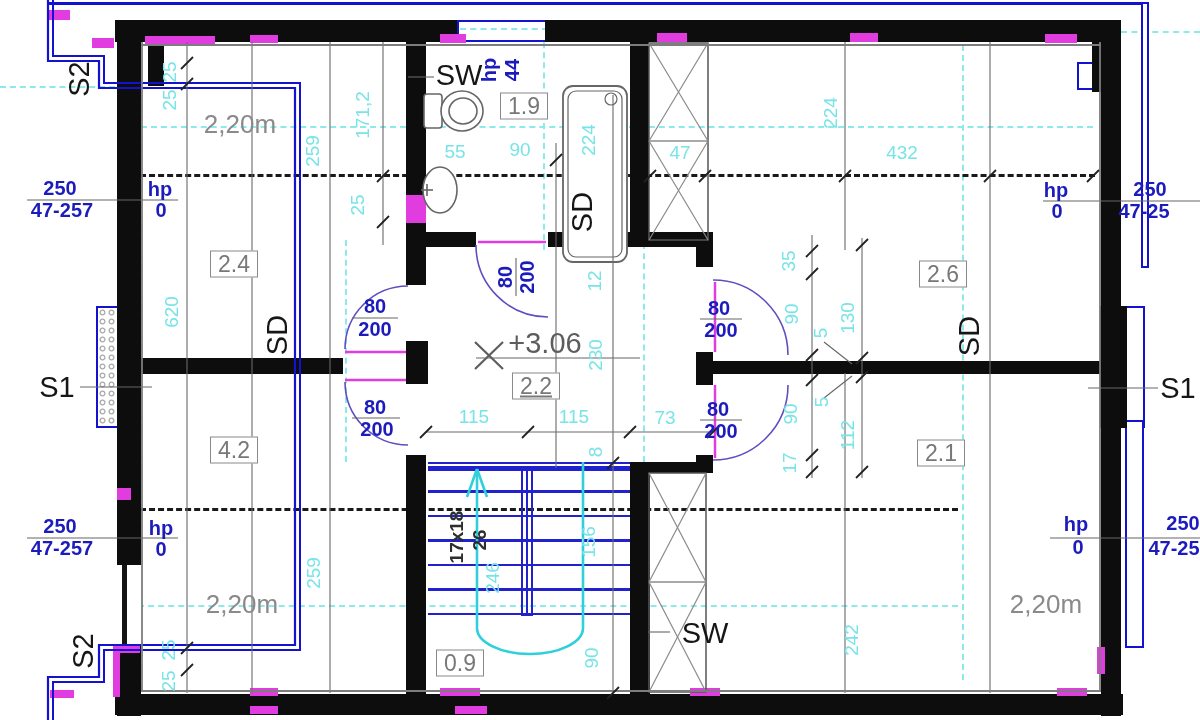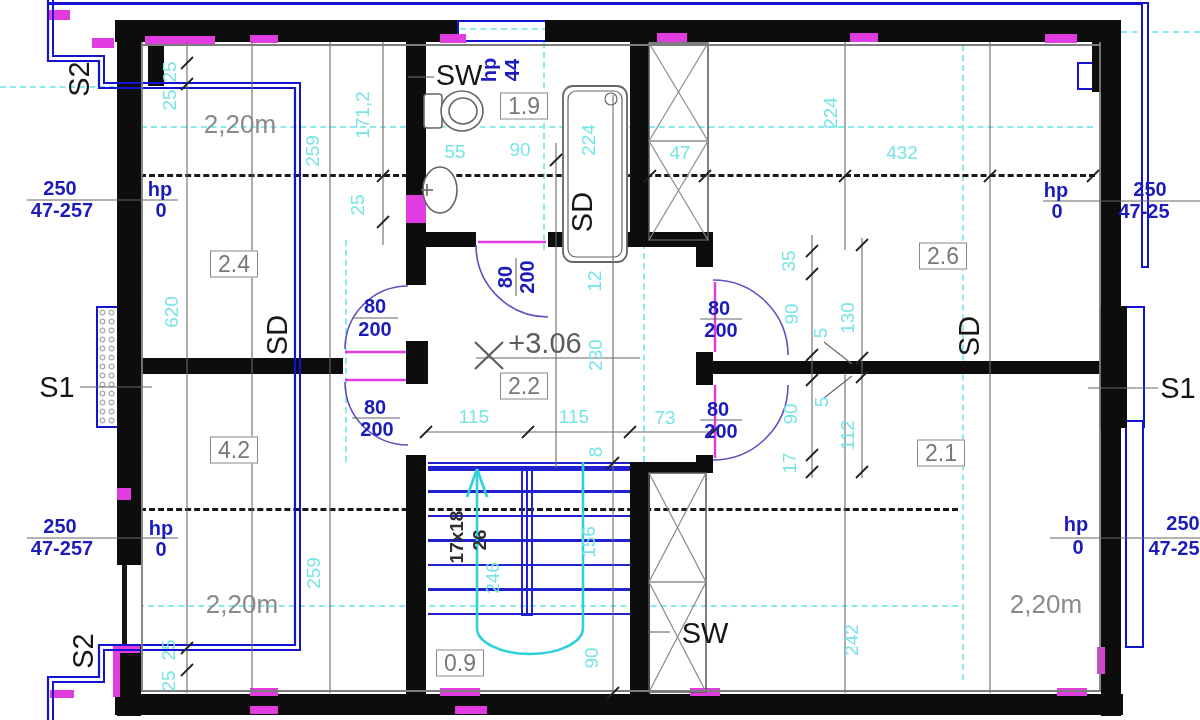--- a/index.html
+++ b/index.html
@@ -287,25 +287,25 @@
       <span class="lbl dim r90" style="left: 789px; top: 463px;">17</span>
       <span class="lbl dim r90" style="left: 851px; top: 640px;">242</span>
       <span class="lbl dim r90" style="left: 492px; top: 578px;">246</span>
       <span class="lbl dim r90" style="left: 588px; top: 542px;">156</span>
       <span class="lbl dim r90" style="left: 591px; top: 658px;">90</span>
       <span class="lbl gray" style="left: 240px; top: 124px;">2,20m</span>
       <span class="lbl gray" style="left: 242px; top: 604px;">2,20m</span>
       <span class="lbl gray" style="left: 1046px; top: 604px;">2,20m</span>
       <span class="lbl lvl" style="left: 545px; top: 343px;">+3.06</span>
       <span class="lbl room" style="left: 460px; top: 663px;">0.9</span>
-      <span class="lbl room" style="left: 524px; top: 386px;">2.2</span>
+      <span class="lbl room" style="left: 536px; top: 386px; text-decoration: underline;">2.2</span>
       <span class="lbl room" style="left: 234px; top: 450px;">4.2</span>
       <span class="lbl room" style="left: 234px; top: 264px;">2.4</span>
       <span class="lbl room" style="left: 524px; top: 106px;">1.9</span>
-      <span class="lbl room" style="left: 943px; top: 256px;">2.6</span>
+      <span class="lbl room" style="left: 943px; top: 274px;">2.6</span>
       <span class="lbl room" style="left: 941px; top: 453px;">2.1</span>
       <span class="lbl blk" style="left: 459px; top: 75px;">SW</span>
       <span class="lbl blk" style="left: 705px; top: 633px;">SW</span>
       <span class="lbl blk r90" style="left: 582px; top: 212px;">SD</span>
       <span class="lbl blk r90" style="left: 277px; top: 335px;">SD</span>
       <span class="lbl blk r90" style="left: 969px; top: 336px;">SD</span>
       <span class="lbl blk" style="left: 57px; top: 387px;">S1</span>
       <span class="lbl blk" style="left: 1178px; top: 388px;">S1</span>
       <span class="lbl blk r90" style="left: 79px; top: 79px;">S2</span>
       <span class="lbl blk r90" style="left: 83px; top: 651px;">S2</span>

